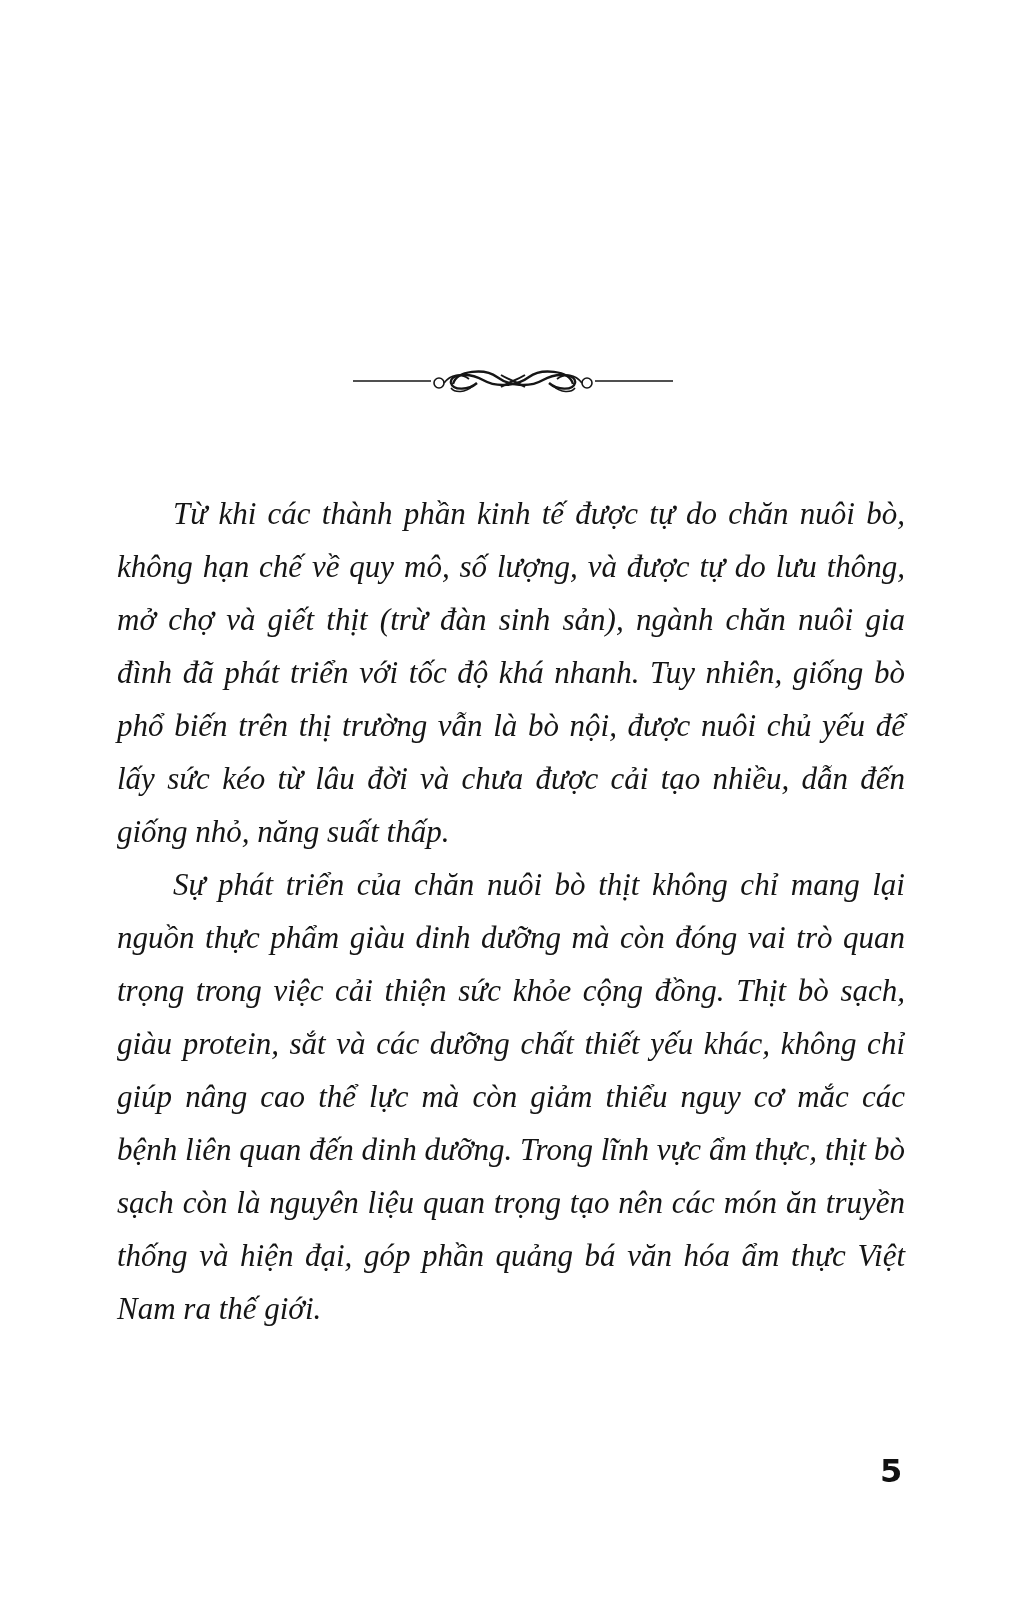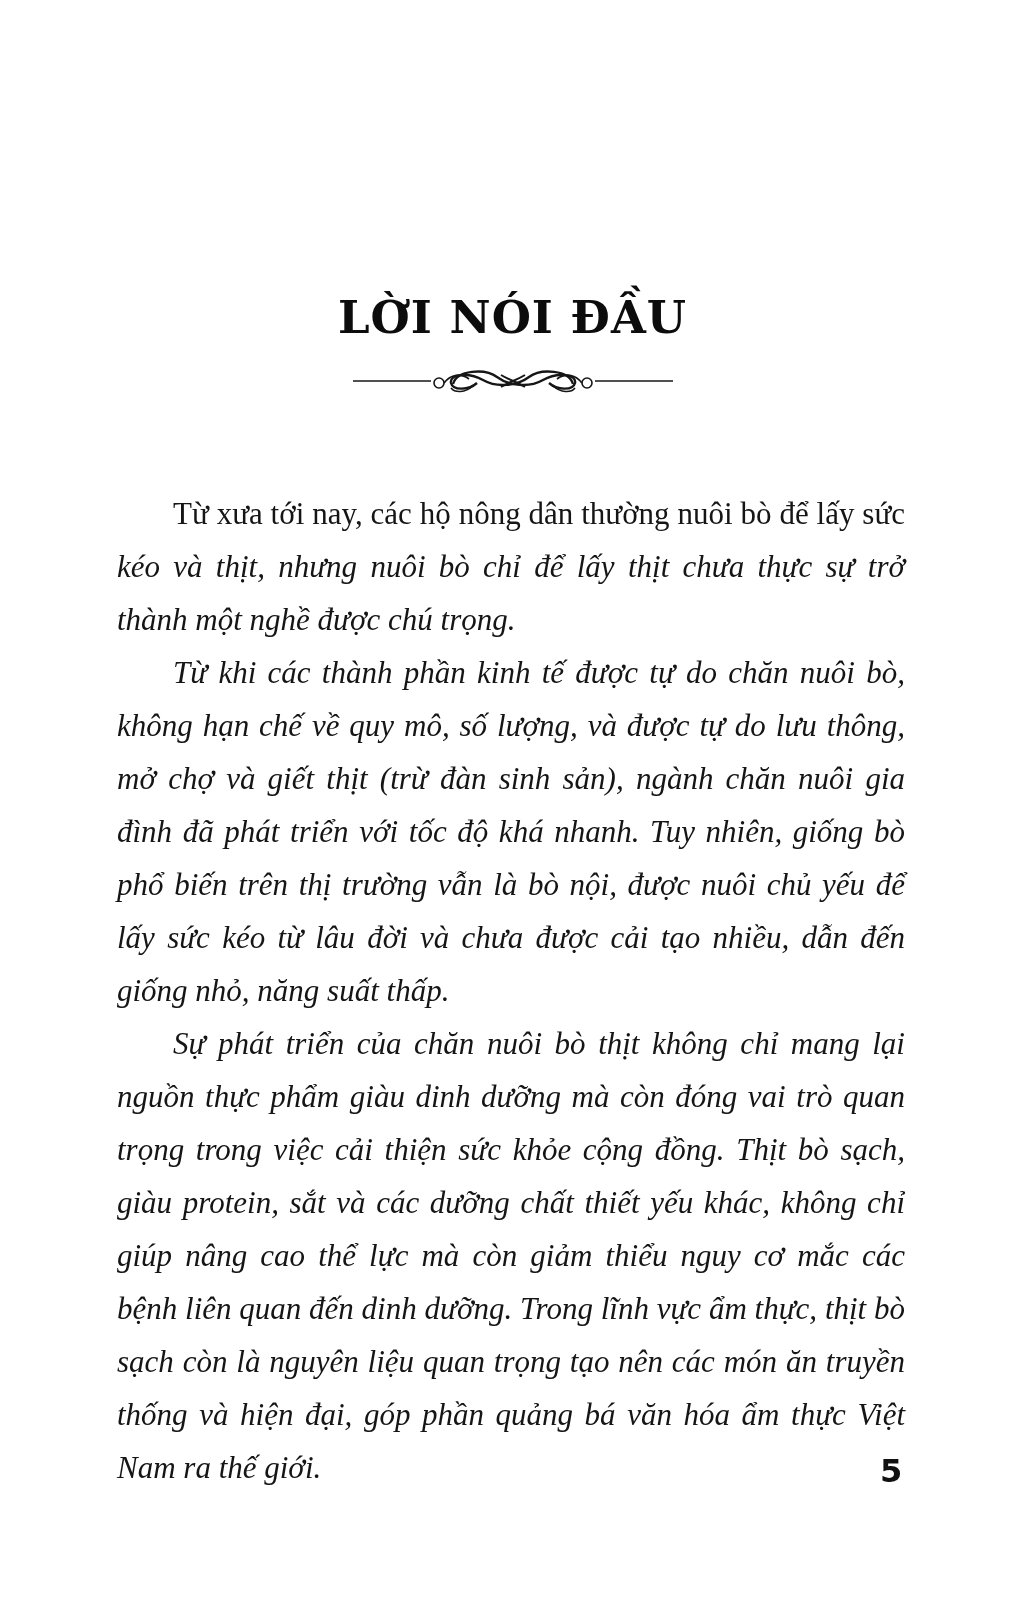--- a/index.html
+++ b/index.html
@@ -66,21 +66,20 @@
     font-weight: 700;
     font-size: 32px;
     color: #111111;
   }
 </style>
 </head>
 <body>
 
 <div class="page">
 
-  <h1 class="page-title">LỜI NÓI ĐẦU</h1>
 
   <div class="ornament-wrap">
     <svg width="320" height="30" viewBox="0 0 320 30" aria-hidden="true">
       <g fill="none" stroke="#161616">
         <line x1="0" y1="15" x2="78" y2="15" stroke-width="1.4"></line>
         <line x1="242" y1="15" x2="320" y2="15" stroke-width="1.4"></line>
 
         <circle cx="86" cy="17" r="5" stroke-width="1.6"></circle>
         <circle cx="234" cy="17" r="5" stroke-width="1.6"></circle>
         <path d="M91 17 C98 8 108 7 116 13" stroke-width="1.8"></path>
@@ -91,20 +90,19 @@
 
         <path d="M148 9 C158 15 162 15 172 21 M172 9 C162 15 158 15 148 21" stroke-width="2"></path>
 
         <path d="M120 20 C112 27 102 27 98 22" stroke-width="1.6"></path>
         <path d="M200 20 C208 27 218 27 222 22" stroke-width="1.6"></path>
       </g>
     </svg>
   </div>
 
   <div class="body-text">
-    <p class="opening">Từ xưa tới nay, các hộ nông dân thường nuôi bò để lấy sức kéo và thịt, nhưng nuôi bò chỉ để lấy thịt chưa thực sự trở thành một nghề được chú trọng.</p>
     <p>Từ khi các thành phần kinh tế được tự do chăn nuôi bò, không hạn chế về quy mô, số lượng, và được tự do lưu thông, mở chợ và giết thịt (trừ đàn sinh sản), ngành chăn nuôi gia đình đã phát triển với tốc độ khá nhanh. Tuy nhiên, giống bò phổ biến trên thị trường vẫn là bò nội, được nuôi chủ yếu để lấy sức kéo từ lâu đời và chưa được cải tạo nhiều, dẫn đến giống nhỏ, năng suất thấp.</p>
     <p>Sự phát triển của chăn nuôi bò thịt không chỉ mang lại nguồn thực phẩm giàu dinh dưỡng mà còn đóng vai trò quan trọng trong việc cải thiện sức khỏe cộng đồng. Thịt bò sạch, giàu protein, sắt và các dưỡng chất thiết yếu khác, không chỉ giúp nâng cao thể lực mà còn giảm thiểu nguy cơ mắc các bệnh liên quan đến dinh dưỡng. Trong lĩnh vực ẩm thực, thịt bò sạch còn là nguyên liệu quan trọng tạo nên các món ăn truyền thống và hiện đại, góp phần quảng bá văn hóa ẩm thực Việt Nam ra thế giới.</p>
   </div>
 
   <div class="page-number">5</div>
 
 </div>
 
 </body></html>

